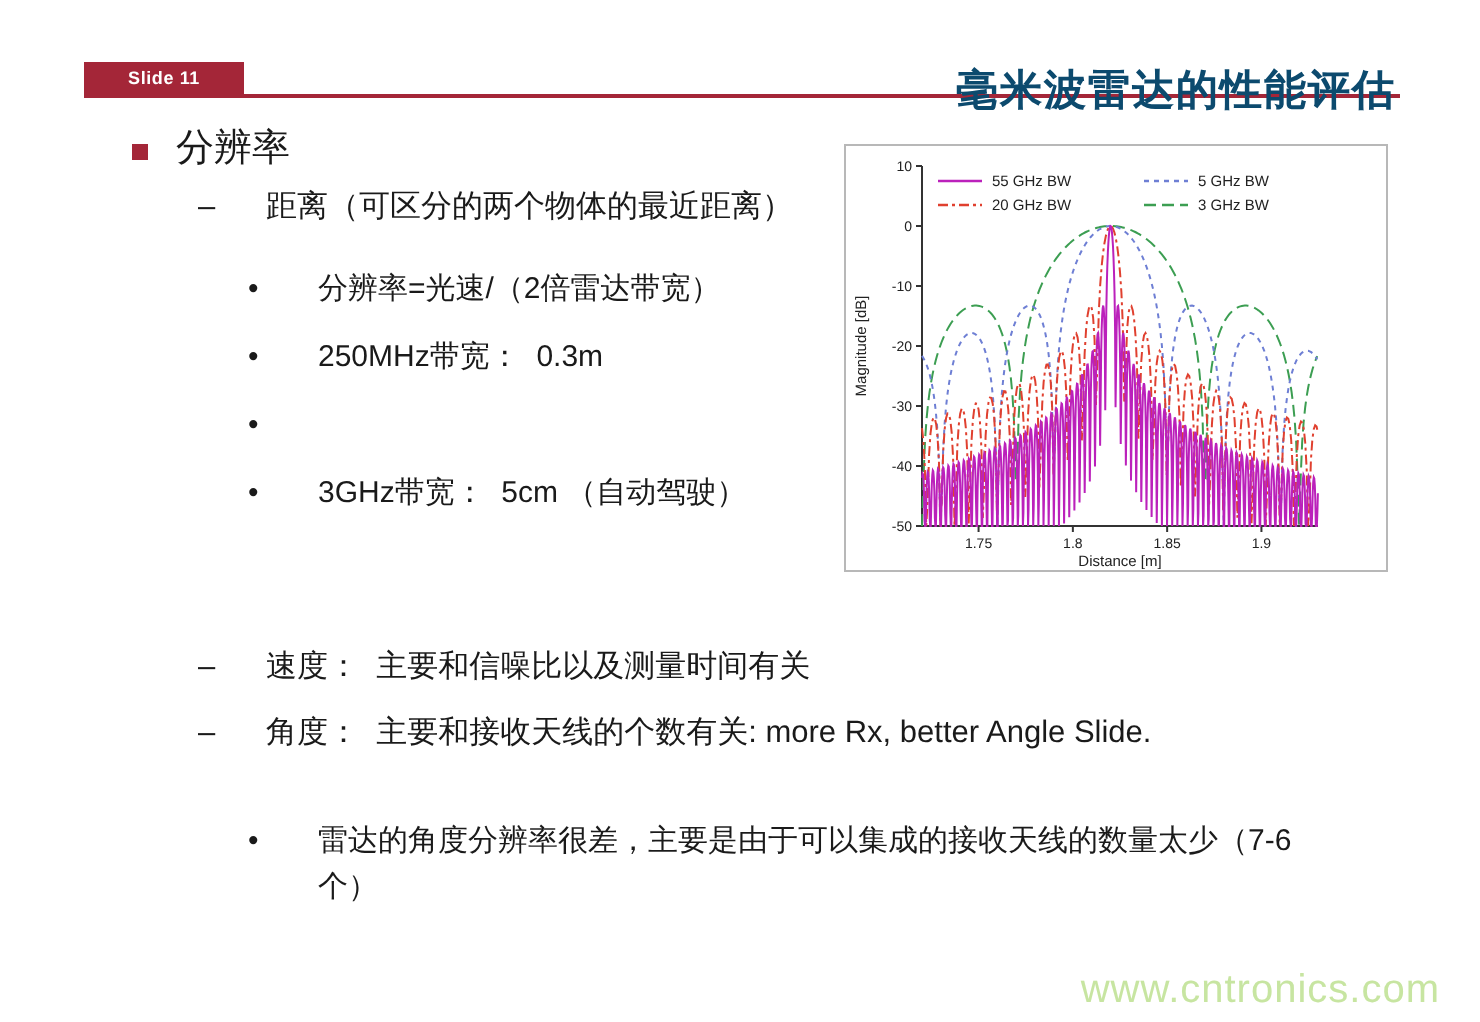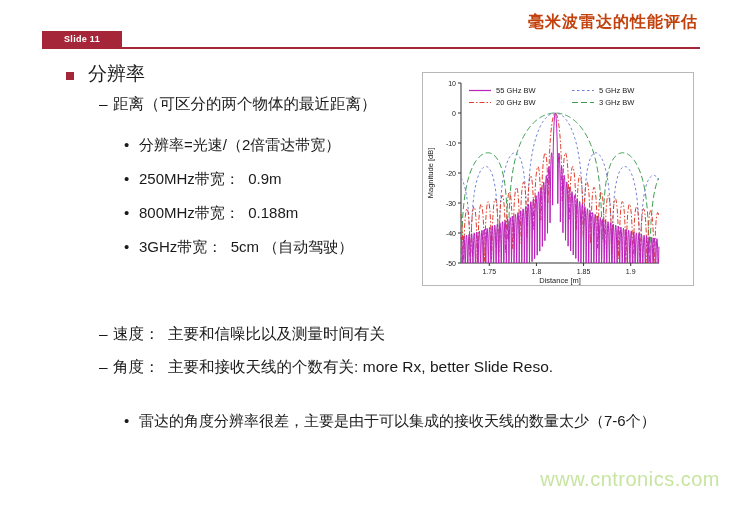--- a/index.html
+++ b/index.html
@@ -9,48 +9,48 @@
     margin:0 auto;
   }
   
   .slide-badge{
     position:absolute;left:42px;top:31px;width:80px;height:16px;
     background:#A42638;color:#fff;font-size:9px;font-weight:bold;
     display:flex;align-items:center;justify-content:center;letter-spacing:.3px;
   }
   .header-rule{position:absolute;left:42px;top:47px;width:658px;height:2px;background:#A42638;}
   .slide-title{
-    position:absolute;top:12px;right:42px;font-size:16px;font-weight:bold;
-    color:#c2410c;letter-spacing:1px;white-space:nowrap;
+    position:absolute;top:31px;right:42px;font-size:21px;font-weight:bold;
+    color:#0c4a6e;letter-spacing:1px;white-space:nowrap;
   }
   
   .h1-item{position:absolute;left:88px;top:61px;font-size:19px;font-weight:normal;color:#1a1a1a;}
   .h1-square{position:absolute;left:66px;top:72px;width:8px;height:8px;background:#A42638;}
   .item{position:absolute;display:flex;align-items:flex-start;color:#1a1a1a;}
   .item .mk{flex:0 0 14px;white-space:pre;}
-  .item .txt{white-space:pre-wrap;}
+  .item .txt{white-space:pre-wrap;margin-left:20px;}
   .lvl2{font-size:15.5px;line-height:23px;}
   .lvl3{font-size:15px;line-height:23px;}
   .lvl3 .mk{flex:0 0 15px;}
   .pos-distance{left:99px;top:92px;width:360px;}
   .pos-sub0{left:124px;top:133px;width:330px;}
   .pos-sub1{left:124px;top:167px;width:330px;}
   .pos-sub2{left:124px;top:201px;width:330px;}
   .pos-sub3{left:124px;top:235px;width:330px;}
   .pos-speed{left:99px;top:322px;width:560px;}
   .pos-angle{left:99px;top:355px;width:532px;}
   .pos-anglesub{left:124px;top:409px;width:548px;}
   
   .chart-figure{
     position:absolute;left:422px;top:72px;width:270px;height:212px;
     background:#fff;border:1px solid #b8b8b8;margin:0;padding:0;
   }
   
   .watermark{
-    position:absolute;right:20px;bottom:20px;font-size:20px;color:#C7E5A1;
+    position:absolute;right:20px;bottom:4px;font-size:20px;color:#C7E5A1;
     letter-spacing:.5px;
   }
 </style>
 </head>
 <body>
 
 <div class="slide">
 
   <div class="slide-badge">Slide 11</div>
   <div class="header-rule"></div>
@@ -63,25 +63,24 @@
     <span class="mk">–</span>
     <span class="txt">距离（可区分的两个物体的最近距离）</span>
   </div>
 
   <div class="item lvl3 pos-sub0">
     <span class="mk">•</span>
     <span class="txt">分辨率=光速/（2倍雷达带宽）</span>
   </div>
   <div class="item lvl3 pos-sub1">
     <span class="mk">•</span>
-    <span class="txt">250MHz带宽：  0.9m</span>
+    <span class="txt">250MHz带宽：  0.3m</span>
   </div>
   <div class="item lvl3 pos-sub2">
     <span class="mk">•</span>
-    <span class="txt">800MHz带宽：  0.188m</span>
   </div>
   <div class="item lvl3 pos-sub3">
     <span class="mk">•</span>
     <span class="txt">3GHz带宽：  5cm （自动驾驶）</span>
   </div>
 
   <figure class="chart-figure">
     <svg id="chart-svg" width="270" height="212" viewBox="0 0 270 212">
         <line x1="38" y1="10" x2="38" y2="190" stroke="#333" stroke-width="1"></line>
         <line x1="38" y1="190" x2="236" y2="190" stroke="#333" stroke-width="1"></line>
@@ -123,21 +122,21 @@
         <text x="176" y="32" fill="#222" font-family="&quot;Liberation Sans&quot;, sans-serif" font-size="7.5">3 GHz BW</text>
       </svg>
   </figure>
 
   <div class="item lvl2 pos-speed">
     <span class="mk">–</span>
     <span class="txt">速度：  主要和信噪比以及测量时间有关</span>
   </div>
   <div class="item lvl2 pos-angle">
     <span class="mk">–</span>
-    <span class="txt">角度：  主要和接收天线的个数有关: more Rx, better Slide Reso.</span>
+    <span class="txt">角度：  主要和接收天线的个数有关: more Rx, better Angle Slide.</span>
   </div>
   <div class="item lvl3 pos-anglesub">
     <span class="mk">•</span>
     <span class="txt">雷达的角度分辨率很差，主要是由于可以集成的接收天线的数量太少（7-6个）</span>
   </div>
 
   <div class="watermark">www.cntronics.com</div>
 </div>
 
 </body></html>

